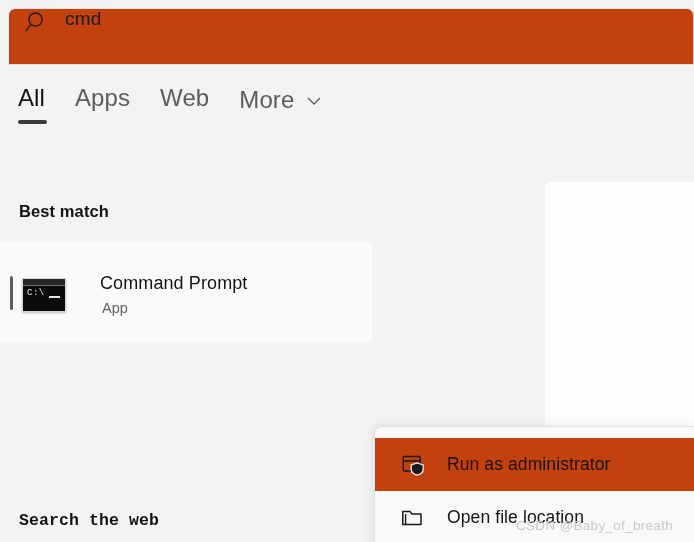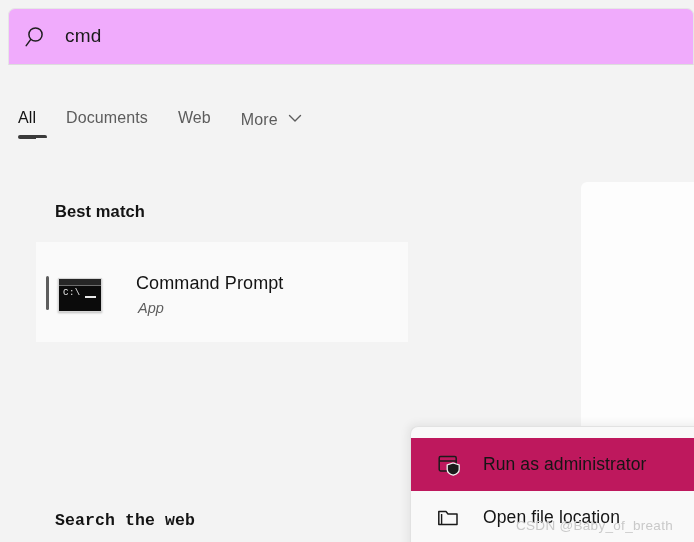--- a/index.html
+++ b/index.html
@@ -22,28 +22,28 @@
     left: 0; top: 0;
     width: 694px; height: 542px;
     background: #f3f3f3;
   }
 
   
   #search-bar {
     position: absolute;
     left: 8px; top: 8px;
     width: 686px; height: 57px;
-    background: #f0abfc;
+    background: #c2410c;
     border-top-left-radius: 7px;
     border-top-right-radius: 7px;
     border: 1px solid #e6e6e6;
     border-bottom: 1px solid #dcdcdc;
     box-sizing: border-box;
     display: flex;
-    align-items: center;
+    align-items: flex-start;
   }
   #search-icon-wrap {
     width: 56px;
     display: flex;
     align-items: center;
     justify-content: center;
     flex: none;
   }
   .mag {
     display: block;
@@ -63,23 +63,23 @@
     left: 0; top: 66px;
     width: 694px; height: 72px;
     background: #f3f3f3;
     display: flex;
     align-items: flex-start;
     padding-left: 18px;
     box-sizing: border-box;
   }
   .tab {
     position: relative;
-    padding: 43px 16px 0 0;
+    padding: 18px 16px 0 0;
     margin-right: 14px;
-    font-size: 16px;
+    font-size: 24px;
     color: #5c5c5c;
     letter-spacing: .1px;
     white-space: nowrap;
     cursor: default;
   }
   .tab.first { margin-left: 0; }
   .tab.active { color: #121212; font-weight: 400; }
   .tab.active::after {
     content: "";
     position: absolute;
@@ -93,21 +93,20 @@
     margin-left: 6px;
     vertical-align: 2px;
   }
 
   
   #results-pane {
     position: absolute;
     left: 0; top: 138px;
     width: 610px; height: 404px;
     background: #f3f3f3;
-    margin-left: 36px;
   }
   #results-list {
     position: absolute;
     left: 0; top: 0;
     width: 372px; height: 404px;
     background: #f3f3f3;
   }
   .section-head {
     font-size: 16.5px;
     font-weight: bold;
@@ -173,21 +172,20 @@
     left: 100px; top: 31px;
     font-size: 18px;
     color: #141414;
     letter-spacing: .1px;
   }
   #best-match-sub {
     position: absolute;
     left: 102px; top: 58px;
     font-size: 14.5px;
     color: #5e5e5e;
-    font-style: italic;
   }
 
   
   #preview-panel {
     position: absolute;
     left: 545px; top: 44px;
     width: 149px; height: 261px;
     background: #fdfdfd;
     border-top-left-radius: 6px;
   }
@@ -218,21 +216,21 @@
   .menu-item {
     position: relative;
     height: 53px;
     display: flex;
     align-items: center;
     padding-left: 26px;
     box-sizing: border-box;
     cursor: default;
   }
   .menu-item.hover {
-    background: #be185d;
+    background: #c2410c;
     text-align: right;
   }
   .menu-icon {
     width: 46px;
     flex: none;
     display: flex;
     align-items: center;
   }
   .menu-label {
     font-size: 17.5px;
@@ -266,21 +264,21 @@
       </svg>
     </span>
     <span id="search-input-text" title="Type here to search">cmd</span>
   </div>
 
   <div id="tab-strip">
     <div class="tab first active">
       <span>All</span>
     </div>
     <div class="tab">
-      <span>Documents</span>
+      <span>Apps</span>
     </div>
     <div class="tab">
       <span>Web</span>
     </div>
     <div class="tab">
       <span>More</span>
       <span class="chev">
         <svg width="14" height="9" viewBox="0 0 14 9" aria-hidden="true">
           <polyline points="1.5,1.5 7,7 12.5,1.5" fill="none" stroke="#5c5c5c" stroke-width="1.4" stroke-linecap="round" stroke-linejoin="round"></polyline>
         </svg>

